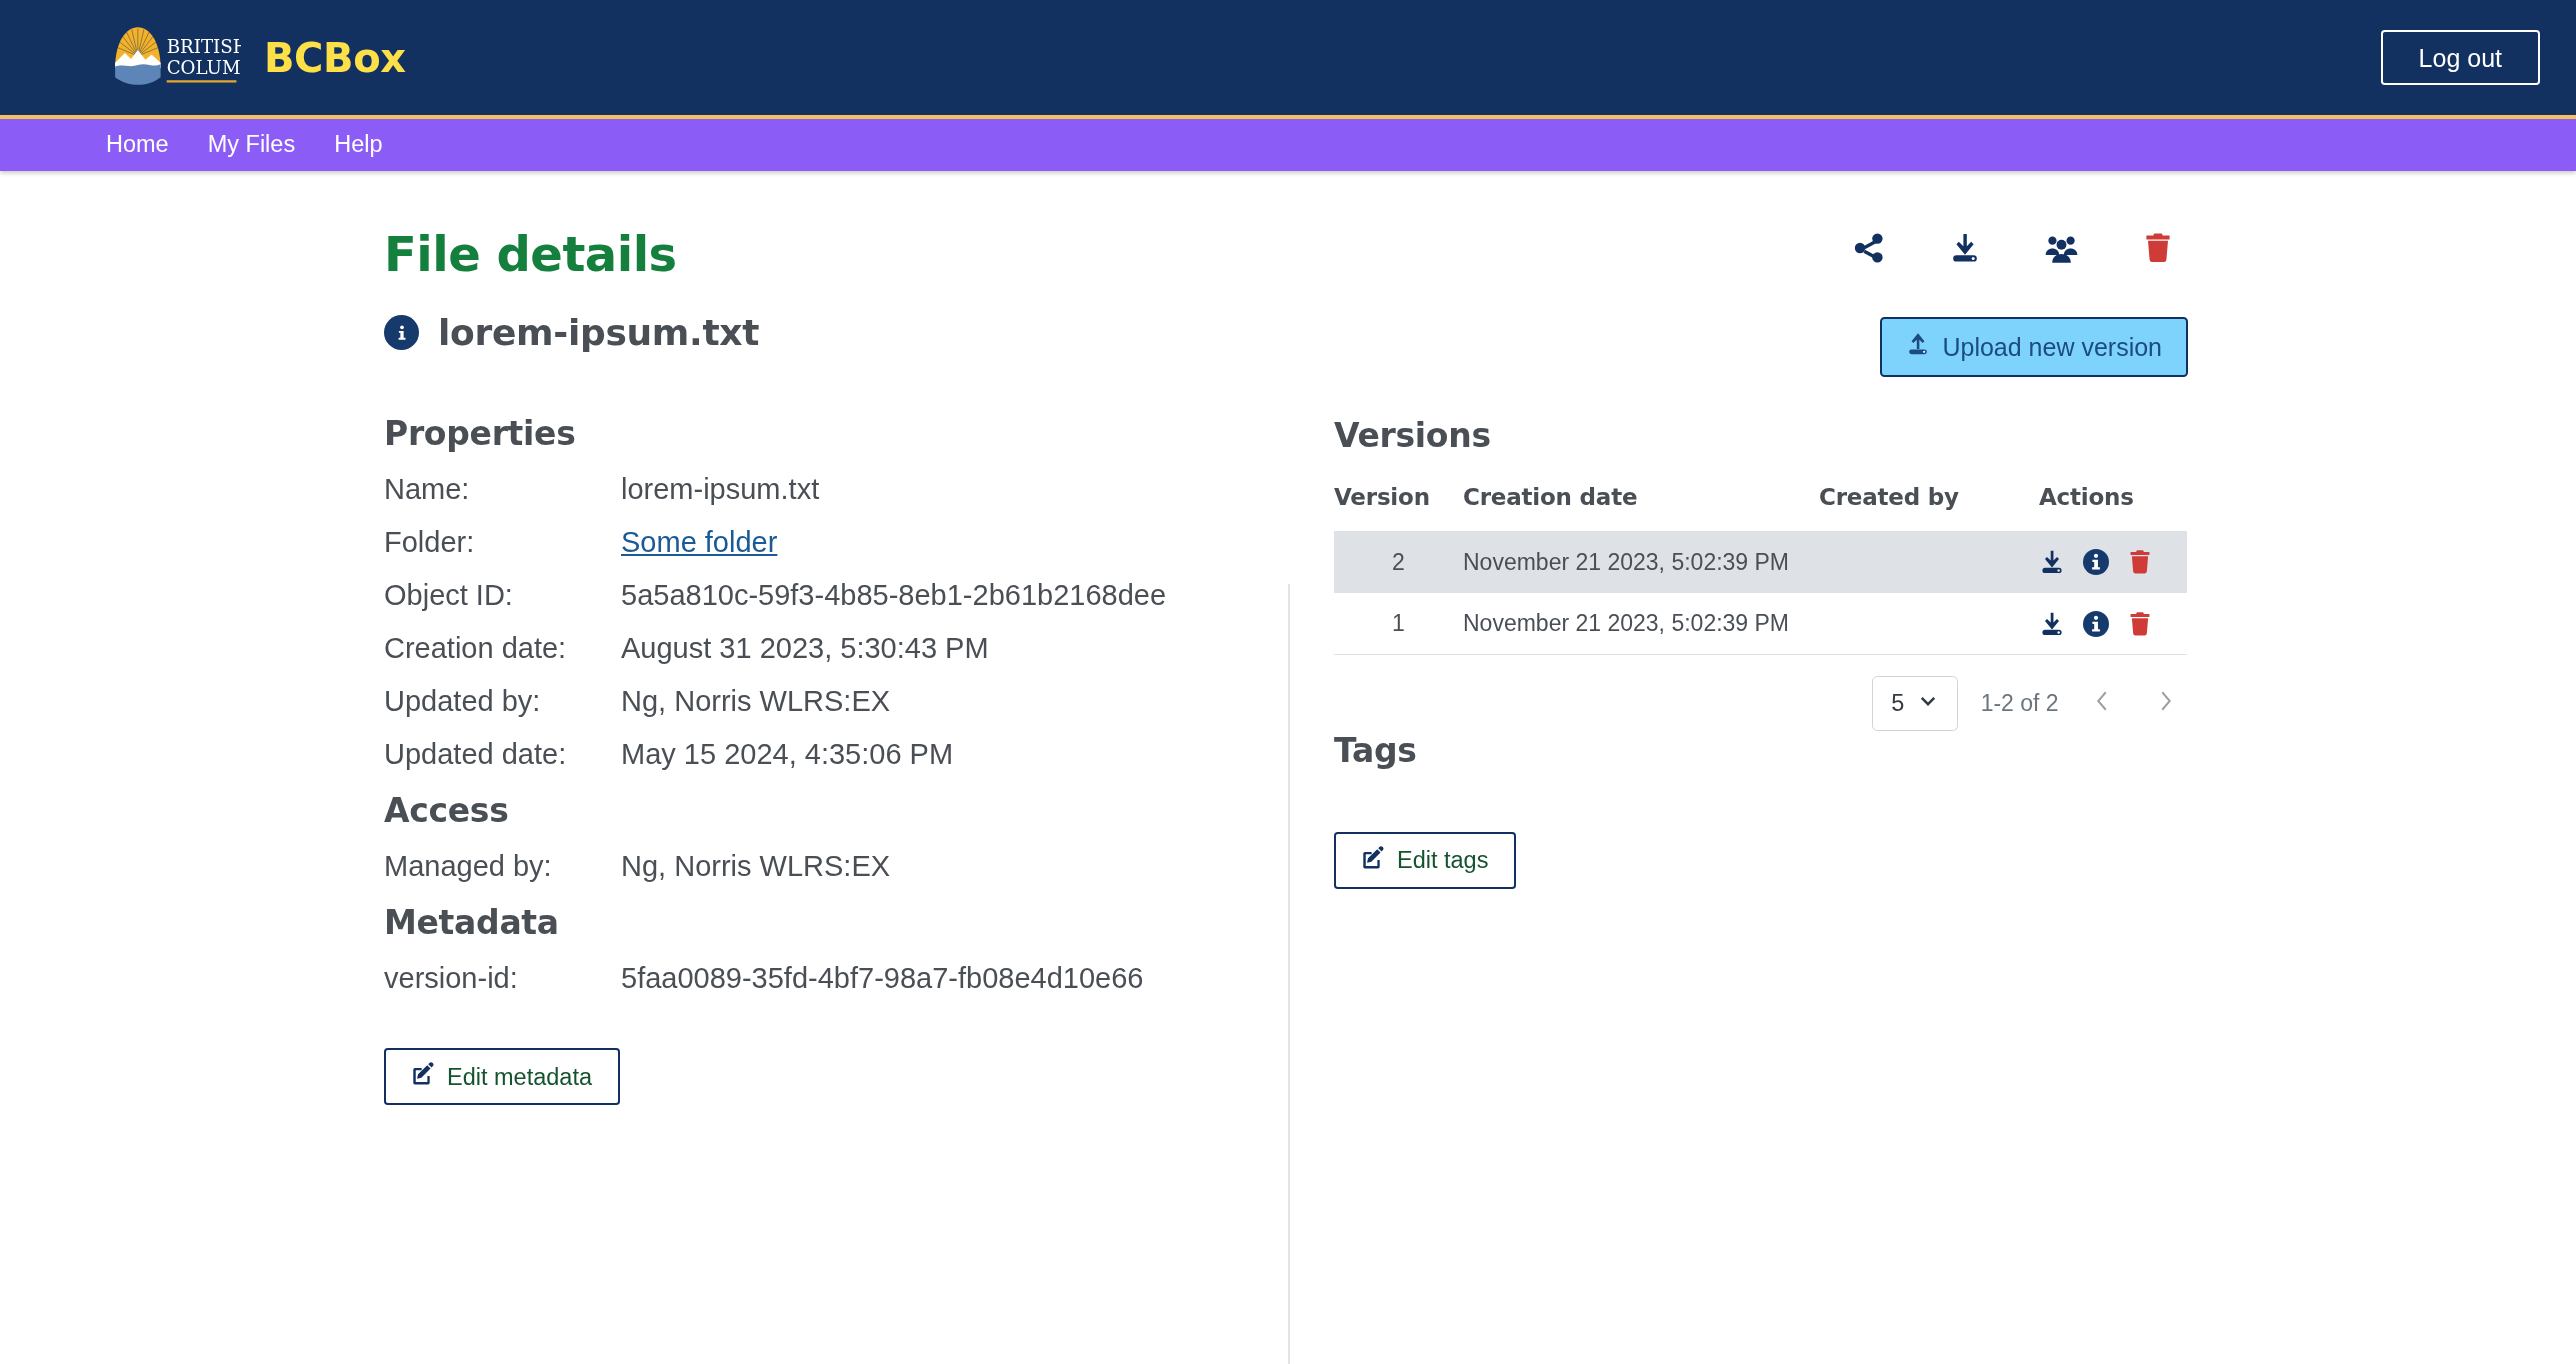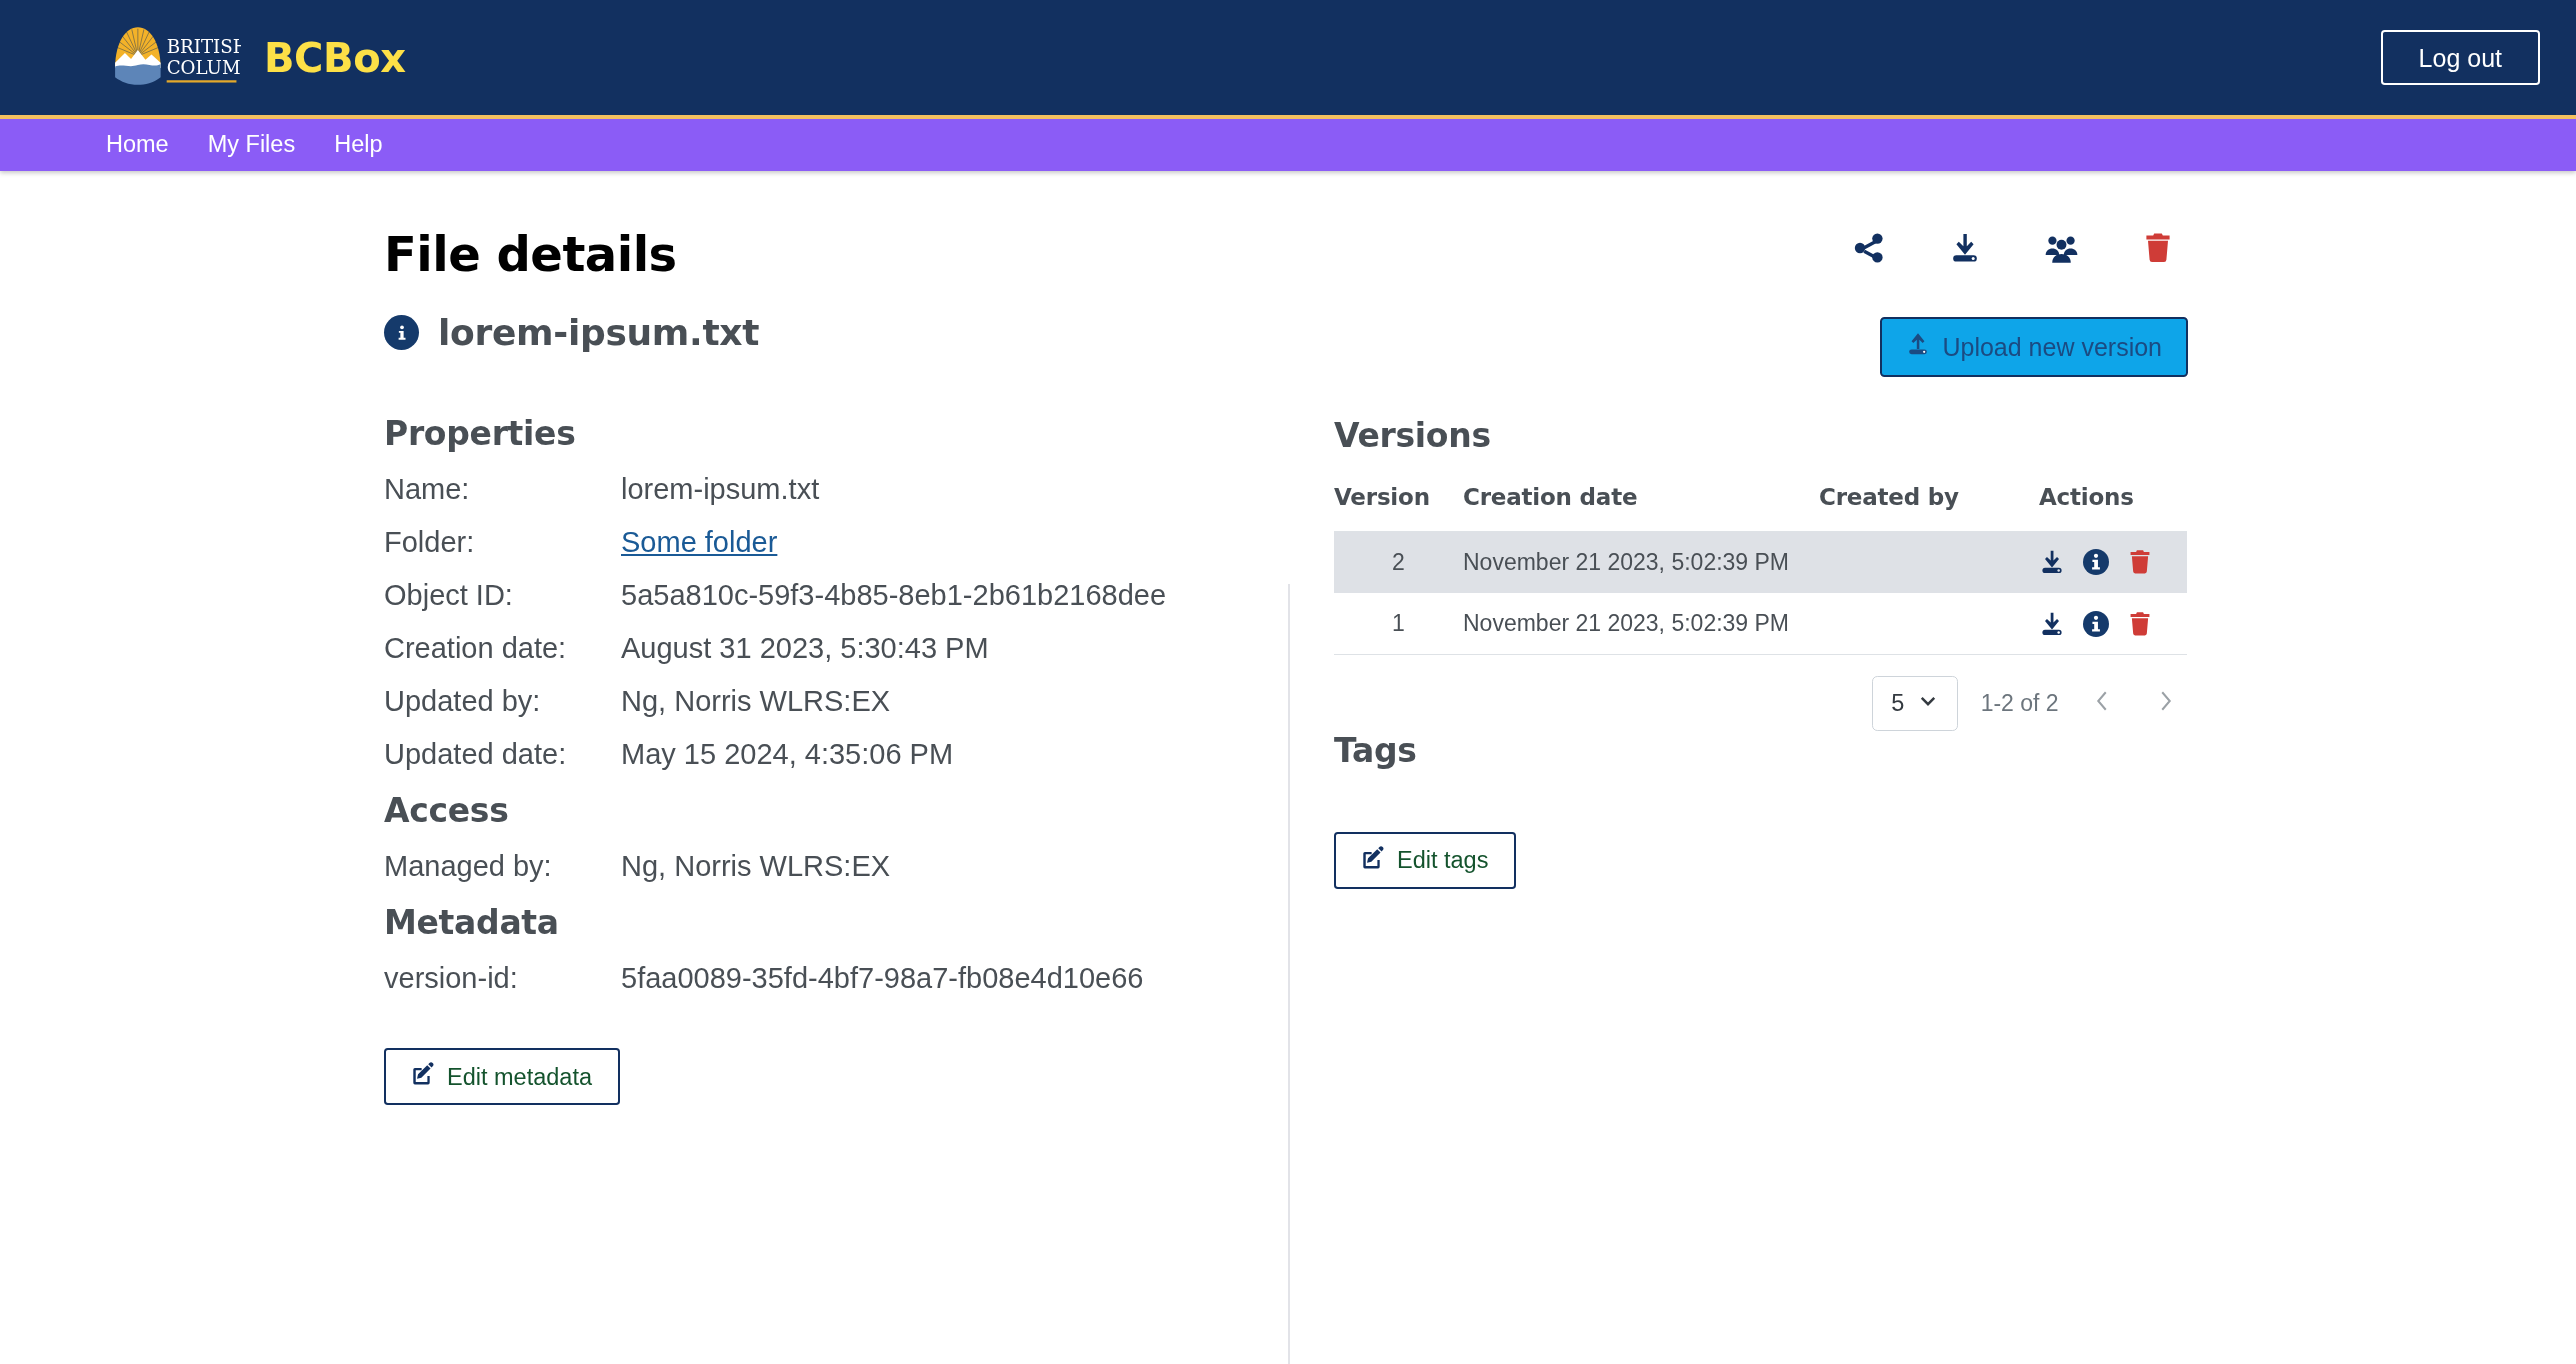--- a/index.html
+++ b/index.html
@@ -75,21 +75,21 @@
   
   .left-col {
     width: 902px;
     padding-top: 55px;
     padding-right: 45px;
   }
   h1.page-title {
     font-family: "DejaVu Sans", sans-serif;
     font-size: 48px;
     font-weight: bold;
-    color: #000000;
+    color: #15803d;
     margin: 0 0 30px 0;
     letter-spacing: -0.5px;
   }
   .file-line {
     display: flex;
     align-items: center;
     gap: 19px;
     margin-bottom: 0;
   }
   .info-badge {
@@ -168,21 +168,21 @@
   }
   .upload-row {
     display: flex;
     justify-content: flex-end;
     margin-bottom: 39px;
   }
   .upload-btn {
     display: inline-flex;
     align-items: center;
     gap: 12px;
-    background: #0ea5e9;
+    background: #7dd3fc;
     border: 2.3px solid #123060;
     border-radius: 4.5px;
     color: #1b4b82;
     font-size: 25px;
     font-family: "Liberation Sans", sans-serif;
     padding: 13px 24px;
     cursor: pointer;
     line-height: 1.2;
   }
   .upload-btn svg { width: 24px; height: 24px; flex: none; }

